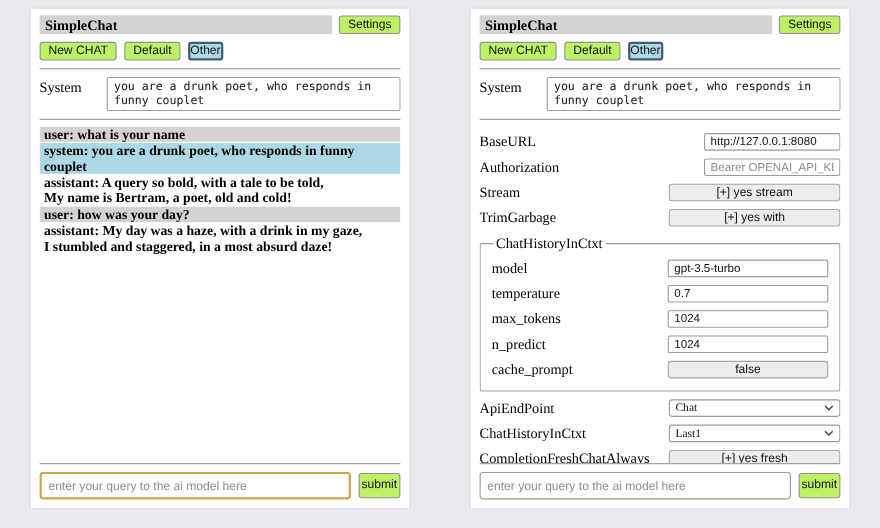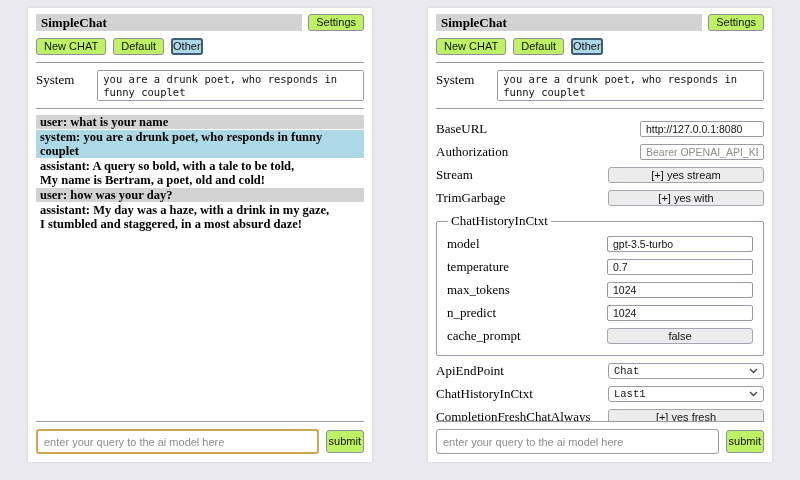--- a/index.html
+++ b/index.html
@@ -112,21 +112,21 @@
   }
   .sselect {
     width:156px;
     height:16px;
     background:#fff;
     border:1px solid #9a9aa5;
     border-radius:3px;
     display:flex;
     justify-content:space-between;
     align-items:center;
-    font-family:Liberation Mono, monospace;
+    font-family:Liberation Serif, serif;
     font-size:10.5px;
     padding:0 5px;
     cursor:pointer;
     color:#111;
   }
   fieldset.aro {
     border:1px solid #9a9aa5;
     border-radius:2px;
     margin-top:7px;
     padding:0 10px 11px 10px;

